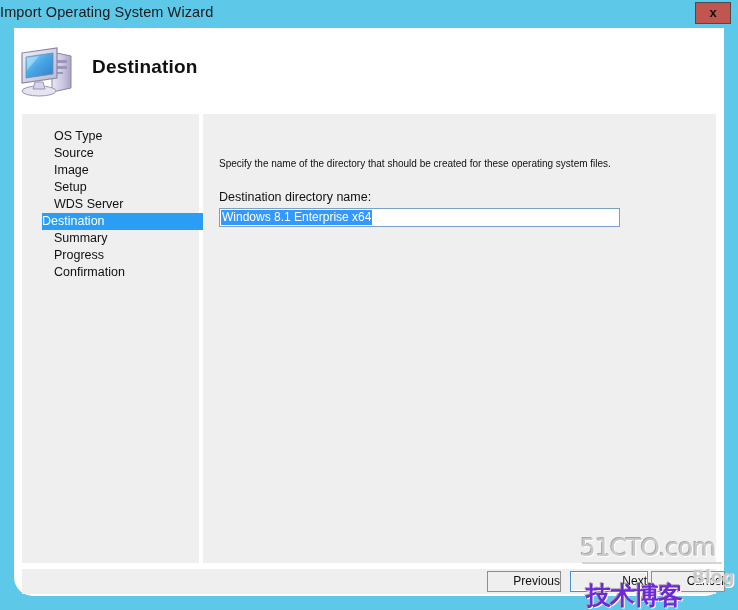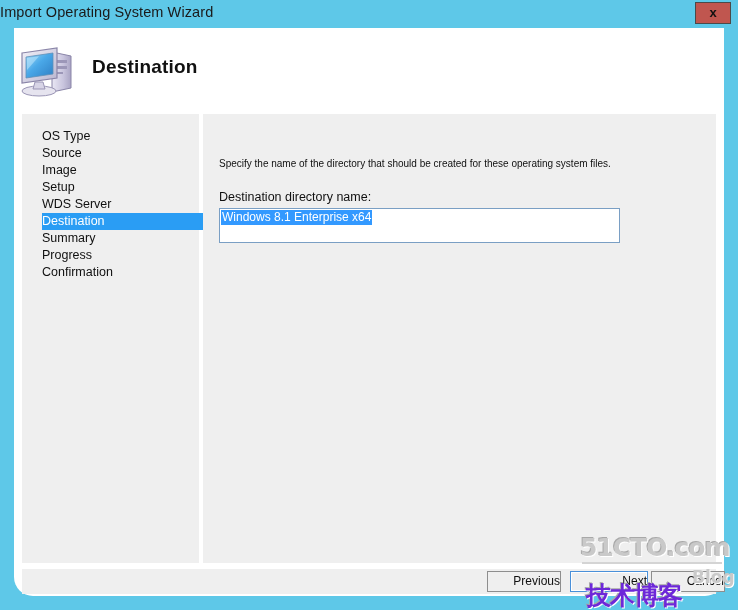--- a/index.html
+++ b/index.html
@@ -94,21 +94,21 @@
     left: 8px; top: 86px;
     width: 177px; height: 449px;
     background: #efefef;
     padding-top: 14px;
     box-sizing: border-box;
   }
   .nav-item {
     position: relative;
     height: 17px;
     line-height: 17px;
-    padding-left: 20px;
+    padding-left: 32px;
     font-size: 12.5px;
     color: #101010;
     white-space: nowrap;
     cursor: default;
   }
   .nav-item.selected {
     background: #2a9df4;
     color: #ffffff;
     margin-left: 20px;
     padding-left: 0;
@@ -131,21 +131,21 @@
   }
   #field-label {
     position: absolute;
     left: 16px; top: 76px;
     font-size: 12.5px;
     color: #101010;
   }
   #dir-input-wrap {
     position: absolute;
     left: 16px; top: 94px;
-    width: 401px; height: 35px;
+    width: 401px; height: 19px;
     background: #ffffff;
     border: 1px solid #7a9fc4;
     box-sizing: border-box;
   }
   #dir-input-text {
     position: absolute;
     left: 1px; top: 1px;
     height: 15px;
     line-height: 15px;
     background: #3399ff;
@@ -187,21 +187,21 @@
   #watermark {
     position: absolute;
     left: 580px; top: 533px;
     width: 152px; height: 55px;
     pointer-events: none;
   }
   #wm-top {
     position: absolute;
     left: 0; top: 0;
     font-size: 25px;
-    font-weight: bold;
+    font-weight: normal;
     font-family: "DejaVu Sans", sans-serif;
     color: #c9c9c9;
     letter-spacing: -1px;
     text-shadow: 1px 1px 0 #ffffff, -1px -1px 0 #a8a8a8;
   }
   #wm-rule {
     position: absolute;
     left: 2px; top: 29px;
     width: 140px; height: 2px;
     background: #d4d4d4;

